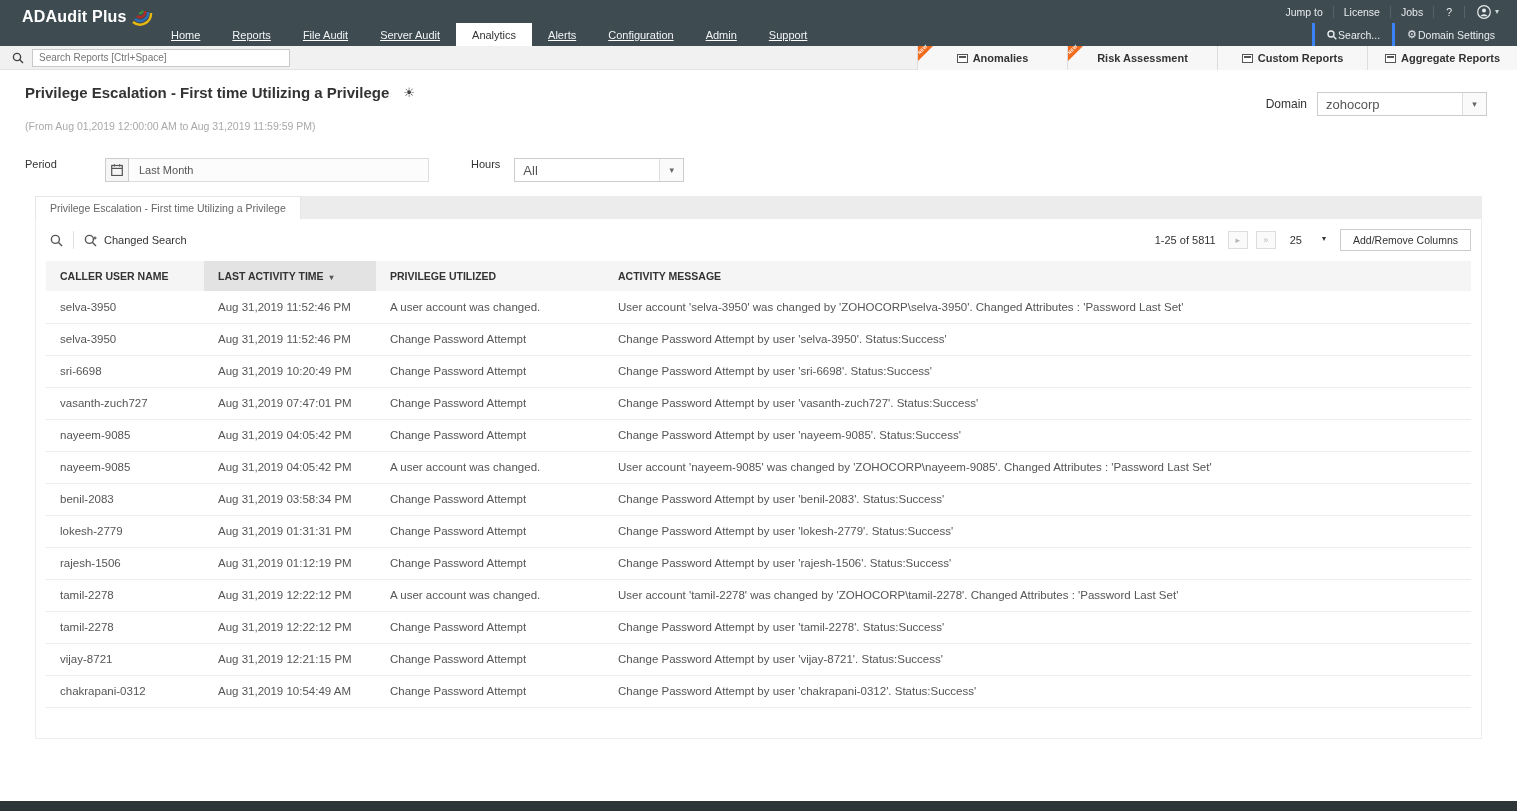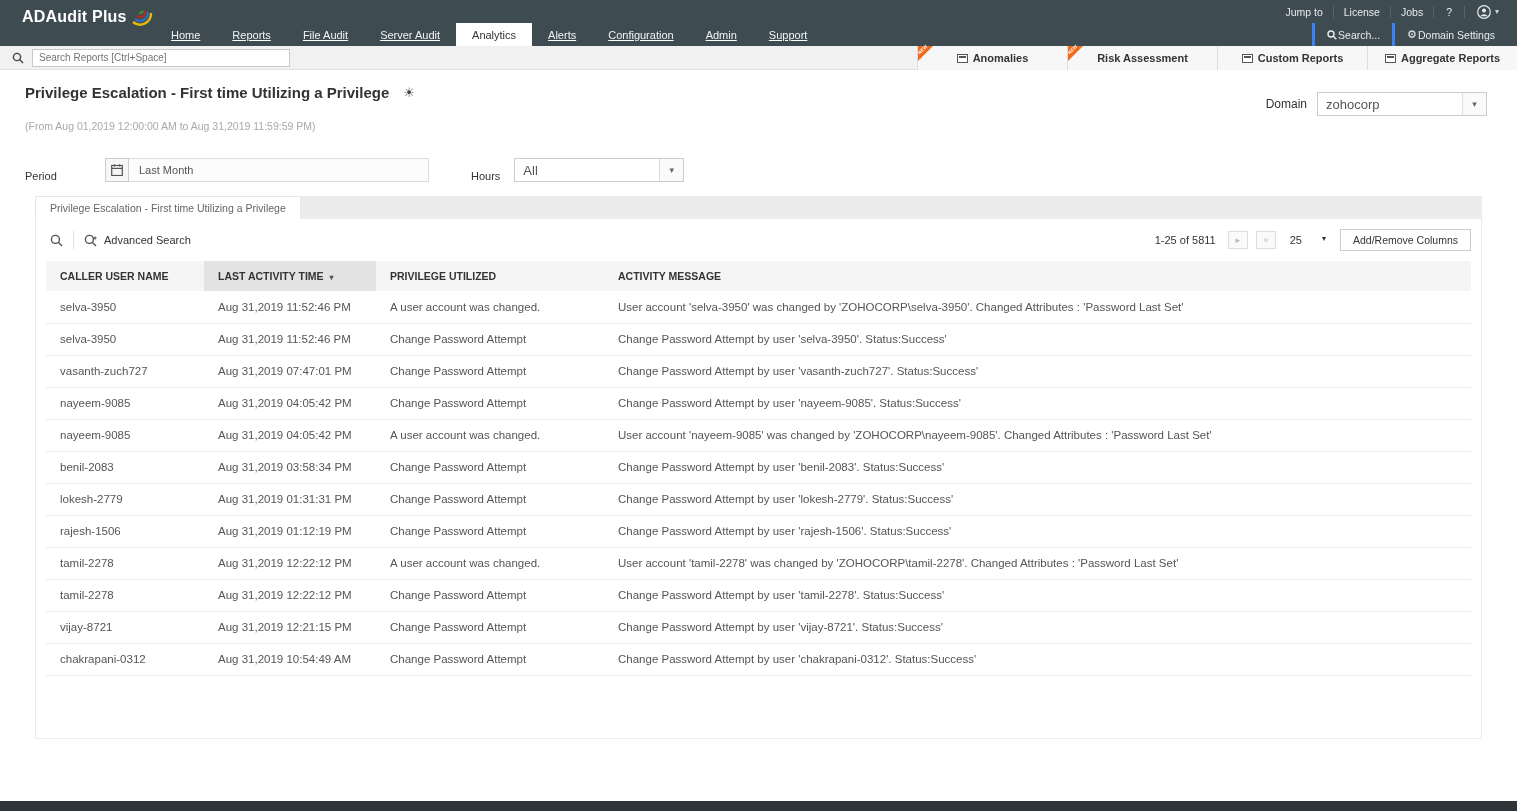--- a/index.html
+++ b/index.html
@@ -45,21 +45,21 @@
   .page-title { font-size:15px; font-weight:bold; color:#333; }
   .sun-icon { font-size:13px; color:#444; cursor:pointer; }
   .date-range { padding:4px 0 0 25px; font-size:10.5px; color:#a9a9a9; }
   .domain-wrap { display:flex; align-items:center; gap:10px; margin-top:8px; }
   .domain-label { font-size:12px; color:#333; }
   .select-box { display:flex; align-items:center; width:170px; height:24px; border:1px solid #ccc; background:#fff; cursor:pointer; }
   .select-box .sel-val { flex:1; font-size:13px; color:#555; padding:0 8px; }
   .select-box .sel-btn { width:24px; height:100%; border-left:1px solid #ddd; background:#fafafa; display:flex; align-items:center; justify-content:center; color:#666; font-size:9px; }
 
   
-  .filter-row { display:flex; align-items:flex-end; margin:26px 0 0 25px; }
+  .filter-row { display:flex; align-items:flex-start; margin:26px 0 0 25px; }
   .filter-label { font-size:11px; color:#333; }
   .period-label { width:80px; }
   .cal-btn { width:24px; height:24px; border:1px solid #ccc; background:#f6f6f6; display:flex; align-items:center; justify-content:center; cursor:pointer; }
   .period-input { width:300px; height:24px; border:1px solid #ddd; border-left:none; background:#fcfcfc; font-size:11px;
                   color:#555; padding:0 10px; font-family:"Liberation Sans",sans-serif; }
   .hours-label { margin-left:42px; margin-right:14px; }
   .hours-select { width:170px; height:24px; }
 
   
   .actions-row { display:flex; justify-content:flex-end; gap:22px; padding:18px 32px 0 0; }
@@ -239,21 +239,21 @@
             <line x1="8.3" y1="8.3" x2="12" y2="12" stroke="#555" stroke-width="1.4"></line>
           </svg>
         <span class="pt-divider"></span>
         <span class="adv-search">
           <svg class="icon" width="13" height="13" viewBox="0 0 13 13">
               <circle cx="5.4" cy="5.4" r="4" fill="none" stroke="#555" stroke-width="1.4"></circle>
               <line x1="8.3" y1="8.3" x2="12" y2="12" stroke="#555" stroke-width="1.4"></line>
               <line x1="11" y1="2.5" x2="11" y2="5.5" stroke="#555" stroke-width="1.2"></line>
               <line x1="9.5" y1="4" x2="12.5" y2="4" stroke="#555" stroke-width="1.2"></line>
             </svg>
-          <span class="adv-search-label">Advanced Search</span>
+          <span class="adv-search-label">Changed Search</span>
         </span>
       </div>
       <div class="pt-right">
         <span class="range-text">1-25 of 5811</span>
         <span class="pg-btn">
             <span>▸</span>
           </span>
         <span class="pg-btn">
             <span>»</span>
           </span>
@@ -287,20 +287,26 @@
             <td>A user account was changed.</td>
             <td>User account 'selva-3950' was changed by 'ZOHOCORP\selva-3950'. Changed Attributes : 'Password Last Set'</td>
           </tr>
           <tr class="data-row">
             <td>selva-3950</td>
             <td>Aug 31,2019 11:52:46 PM</td>
             <td>Change Password Attempt</td>
             <td>Change Password Attempt by user 'selva-3950'. Status:Success'</td>
           </tr>
           <tr class="data-row">
+            <td>sri-6698</td>
+            <td>Aug 31,2019 10:20:49 PM</td>
+            <td>Change Password Attempt</td>
+            <td>Change Password Attempt by user 'sri-6698'. Status:Success'</td>
+          </tr>
+          <tr class="data-row">
             <td>vasanth-zuch727</td>
             <td>Aug 31,2019 07:47:01 PM</td>
             <td>Change Password Attempt</td>
             <td>Change Password Attempt by user 'vasanth-zuch727'. Status:Success'</td>
           </tr>
           <tr class="data-row">
             <td>nayeem-9085</td>
             <td>Aug 31,2019 04:05:42 PM</td>
             <td>Change Password Attempt</td>
             <td>Change Password Attempt by user 'nayeem-9085'. Status:Success'</td>

